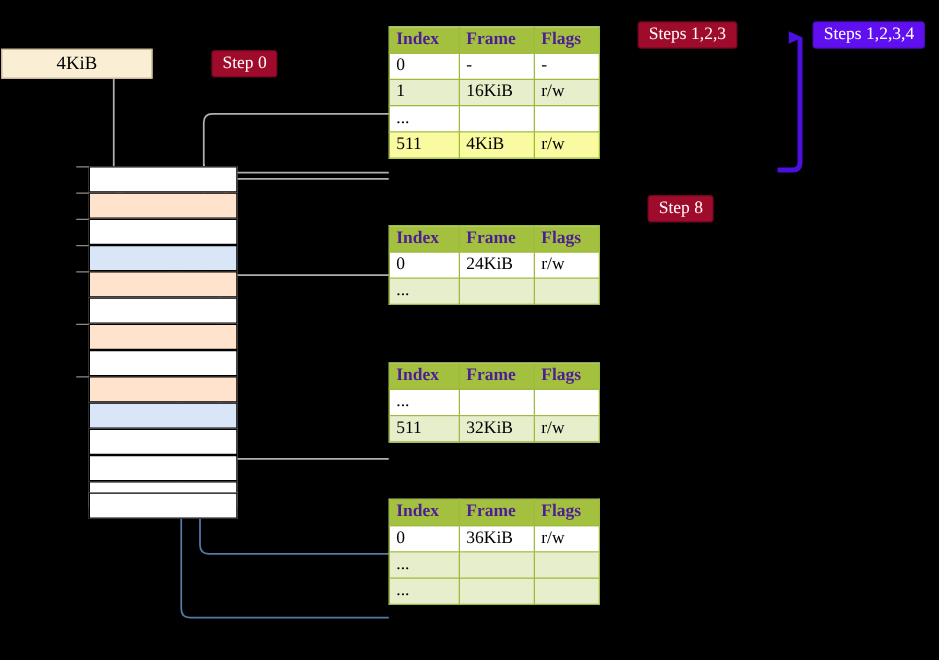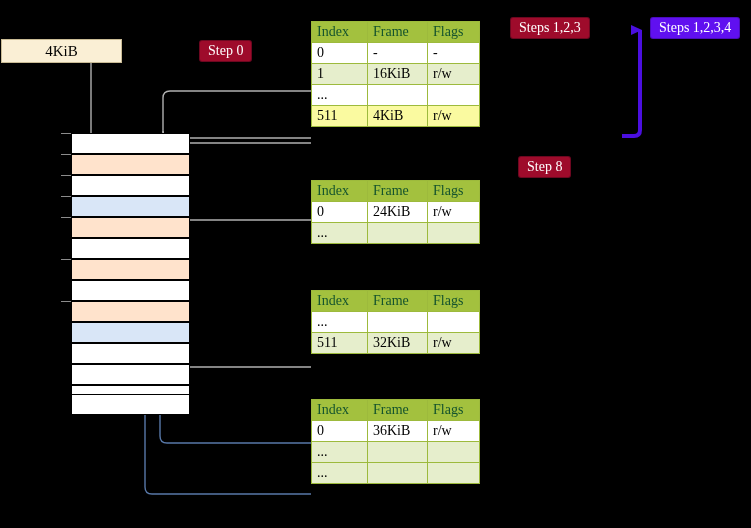--- a/index.html
+++ b/index.html
@@ -49,21 +49,21 @@
   .ptable td,.ptable th{
     border:1px solid #9dba3c;
     font-size:14px;line-height:1;
     padding:3px 5px;
     text-align:left;
     height:16px;
     box-sizing:border-box;
     font-weight:normal;
   }
   .ptable th{
-    background:#A3C13E;color:#14532d;font-weight:normal;
+    background:#A3C13E;color:#4c1d95;font-weight:bold;
   }
   .ptable tr.alt td{background:#E6EECC;}
   .ptable tr.hl td{background:#FAFAA0;}
   .c-index{width:56px;}
   .c-frame{width:60px;}
   .c-flags{width:52px;}
 </style>
 </head>
 <body>
 
@@ -141,21 +141,21 @@
   </div>
 
   <div class="tick" style="left:61px;top:133px"></div>
   <div class="tick" style="left:61px;top:154px"></div>
   <div class="tick" style="left:61px;top:175px"></div>
   <div class="tick" style="left:61px;top:196px"></div>
   <div class="tick" style="left:61px;top:217px"></div>
   <div class="tick" style="left:61px;top:259px"></div>
   <div class="tick" style="left:61px;top:301px"></div>
 
-  <div class="label red" style="left:200px;top:41px">
+  <div class="label red" style="left:170px;top:41px">
     <span>Step 0</span>
   </div>
 
   <div class="label red" style="left:511px;top:18px">
     <span>Steps 1,2,3</span>
   </div>
 
   <div class="label violet" style="left:651px;top:18px">
     <span>Steps 1,2,3,4</span>
   </div>

